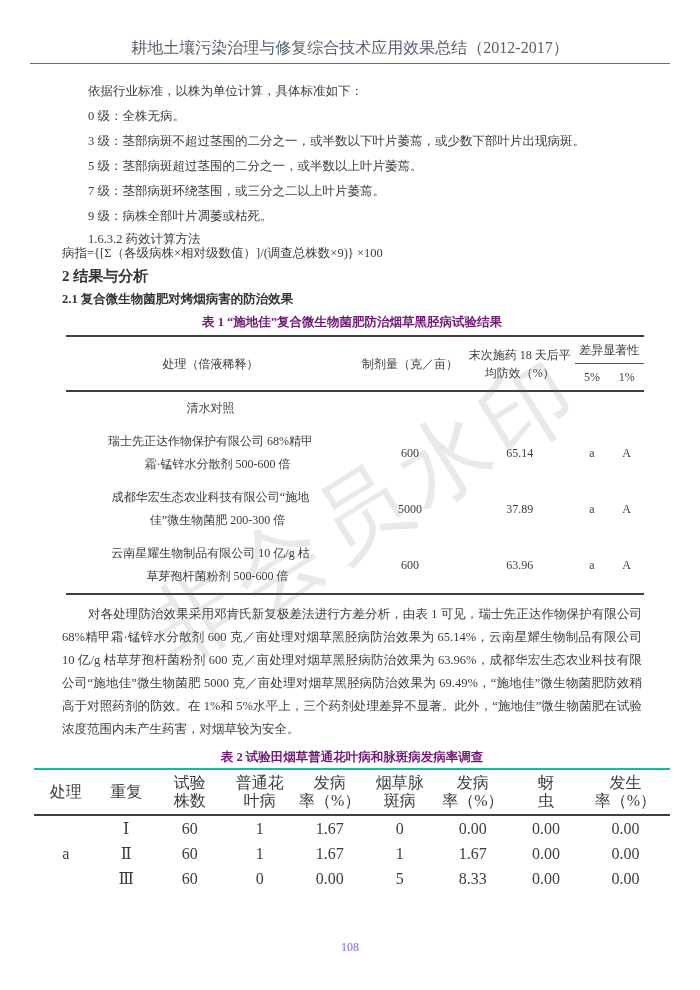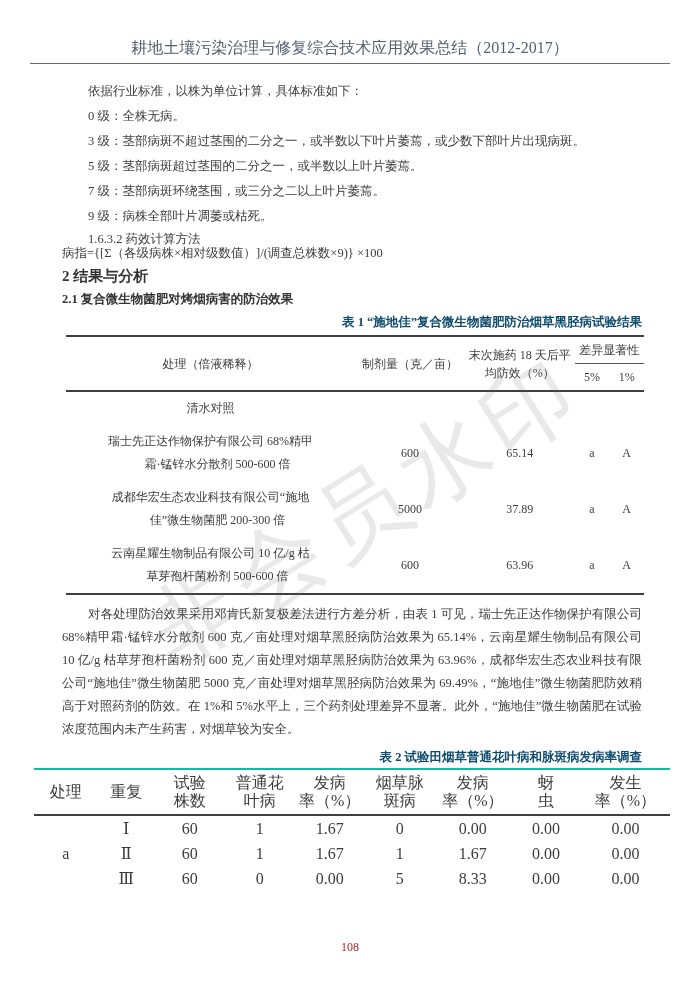--- a/index.html
+++ b/index.html
@@ -17,21 +17,21 @@
   .line { line-height:14px; }
   .indent { padding-left:26px; }
   .intro { margin-top:20px; }
   .grade { margin-top:11px; }
   .method { margin-top:9px; }
   .formula { font-size:12.5px; }
   .formula2 { margin-top:9px; }
   .h-bold { font-weight:bold; color:#333; }
   .sec2 { margin-top:9px; font-size:15px; }
   .sec21 { margin-top:9px; font-size:12.5px; }
-  .tbl-title { margin-top:8px; text-align:right; font-weight:bold; color:#0c4a6e; font-size:12.5px; }
+  .tbl-title { margin-top:8px; text-align:center; font-weight:bold; color:#701a75; font-size:12.5px; }
   table { border-collapse:collapse; table-layout:fixed; color:#3c3c3c; }
   th,td { font-weight:normal; text-align:center; vertical-align:middle; padding:0; }
   
   .t1 { width:578px; margin:4px 0 0 4px; font-size:12px;
         border-top:2px solid #3f3f3f; border-bottom:2px solid #3f3f3f; }
   .t1 thead { border-bottom:2px solid #3f3f3f; }
   .t1 thead th { line-height:18px; padding:4px 2px; }
   .t1 .sig-group { border-bottom:1px solid #555; }
   .t1 tbody td { line-height:23px; padding:5px 2px; }
   .t1 .trt2 { padding-left:14px; }
@@ -47,21 +47,21 @@
   .t2 thead th { line-height:18px; padding:4px 1px; }
   .t2 tbody td { line-height:25px; }
   .t2 .c0{width:10%;} .t2 .c1{width:9%;} .t2 .c2{width:11%;} .t2 .c3{width:11%;}
   .t2 .c4{width:11%;} .t2 .c5{width:11%;} .t2 .c6{width:12%;} .t2 .c7{width:11%;} .t2 .c8{width:14%;}
   .watermark {
     position:absolute; left:85px; top:450px; width:560px; z-index:2;
     text-align:center; font-size:90px; letter-spacing:8px; white-space:nowrap;
     color:rgba(110,110,110,0.15); transform:rotate(-32deg); pointer-events:none;
   }
   .page-number { position:absolute; top:940px; left:0; width:100%;
-    text-align:center; font-size:12px; color:#b91c1c; }
+    text-align:center; font-size:12px; color:#8b5cf6; }
 </style>
 </head>
 <body>
 
 <div class="page-header">
   <span>耕地土壤污染治理与修复综合技术应用效果总结（2012-2017）</span>
 </div>
 
 <div class="watermark">非会员水印</div>
 

